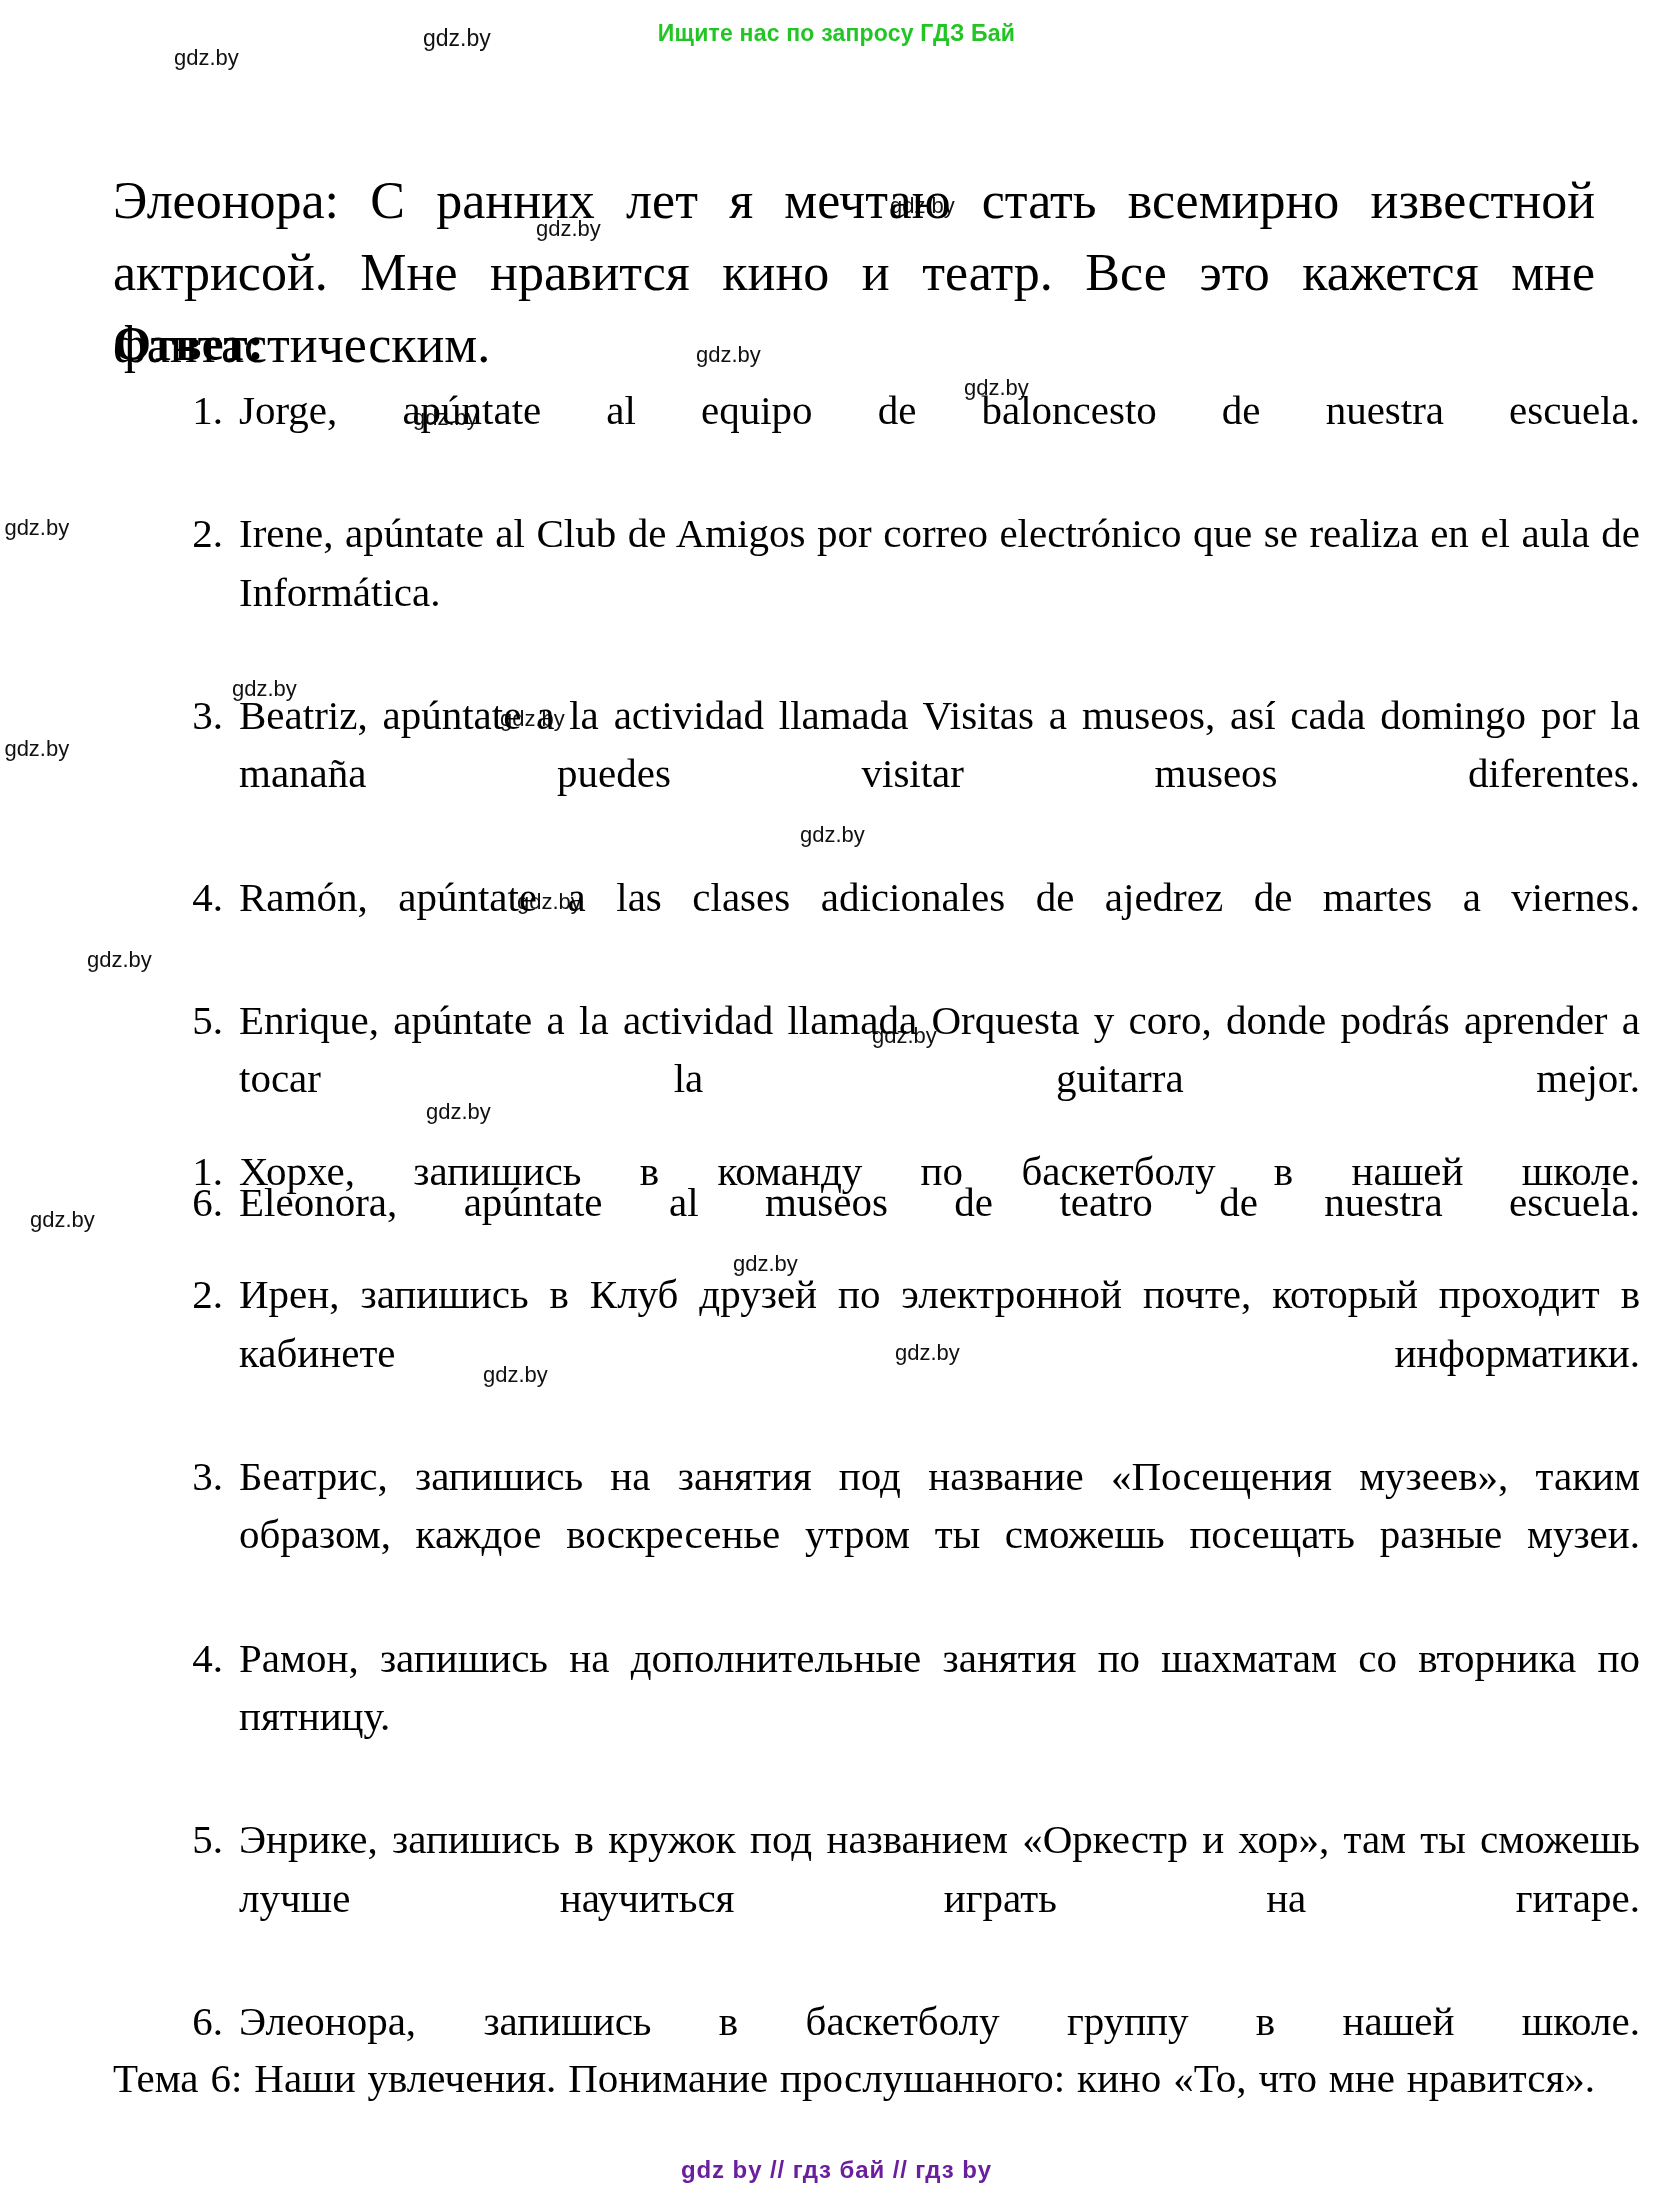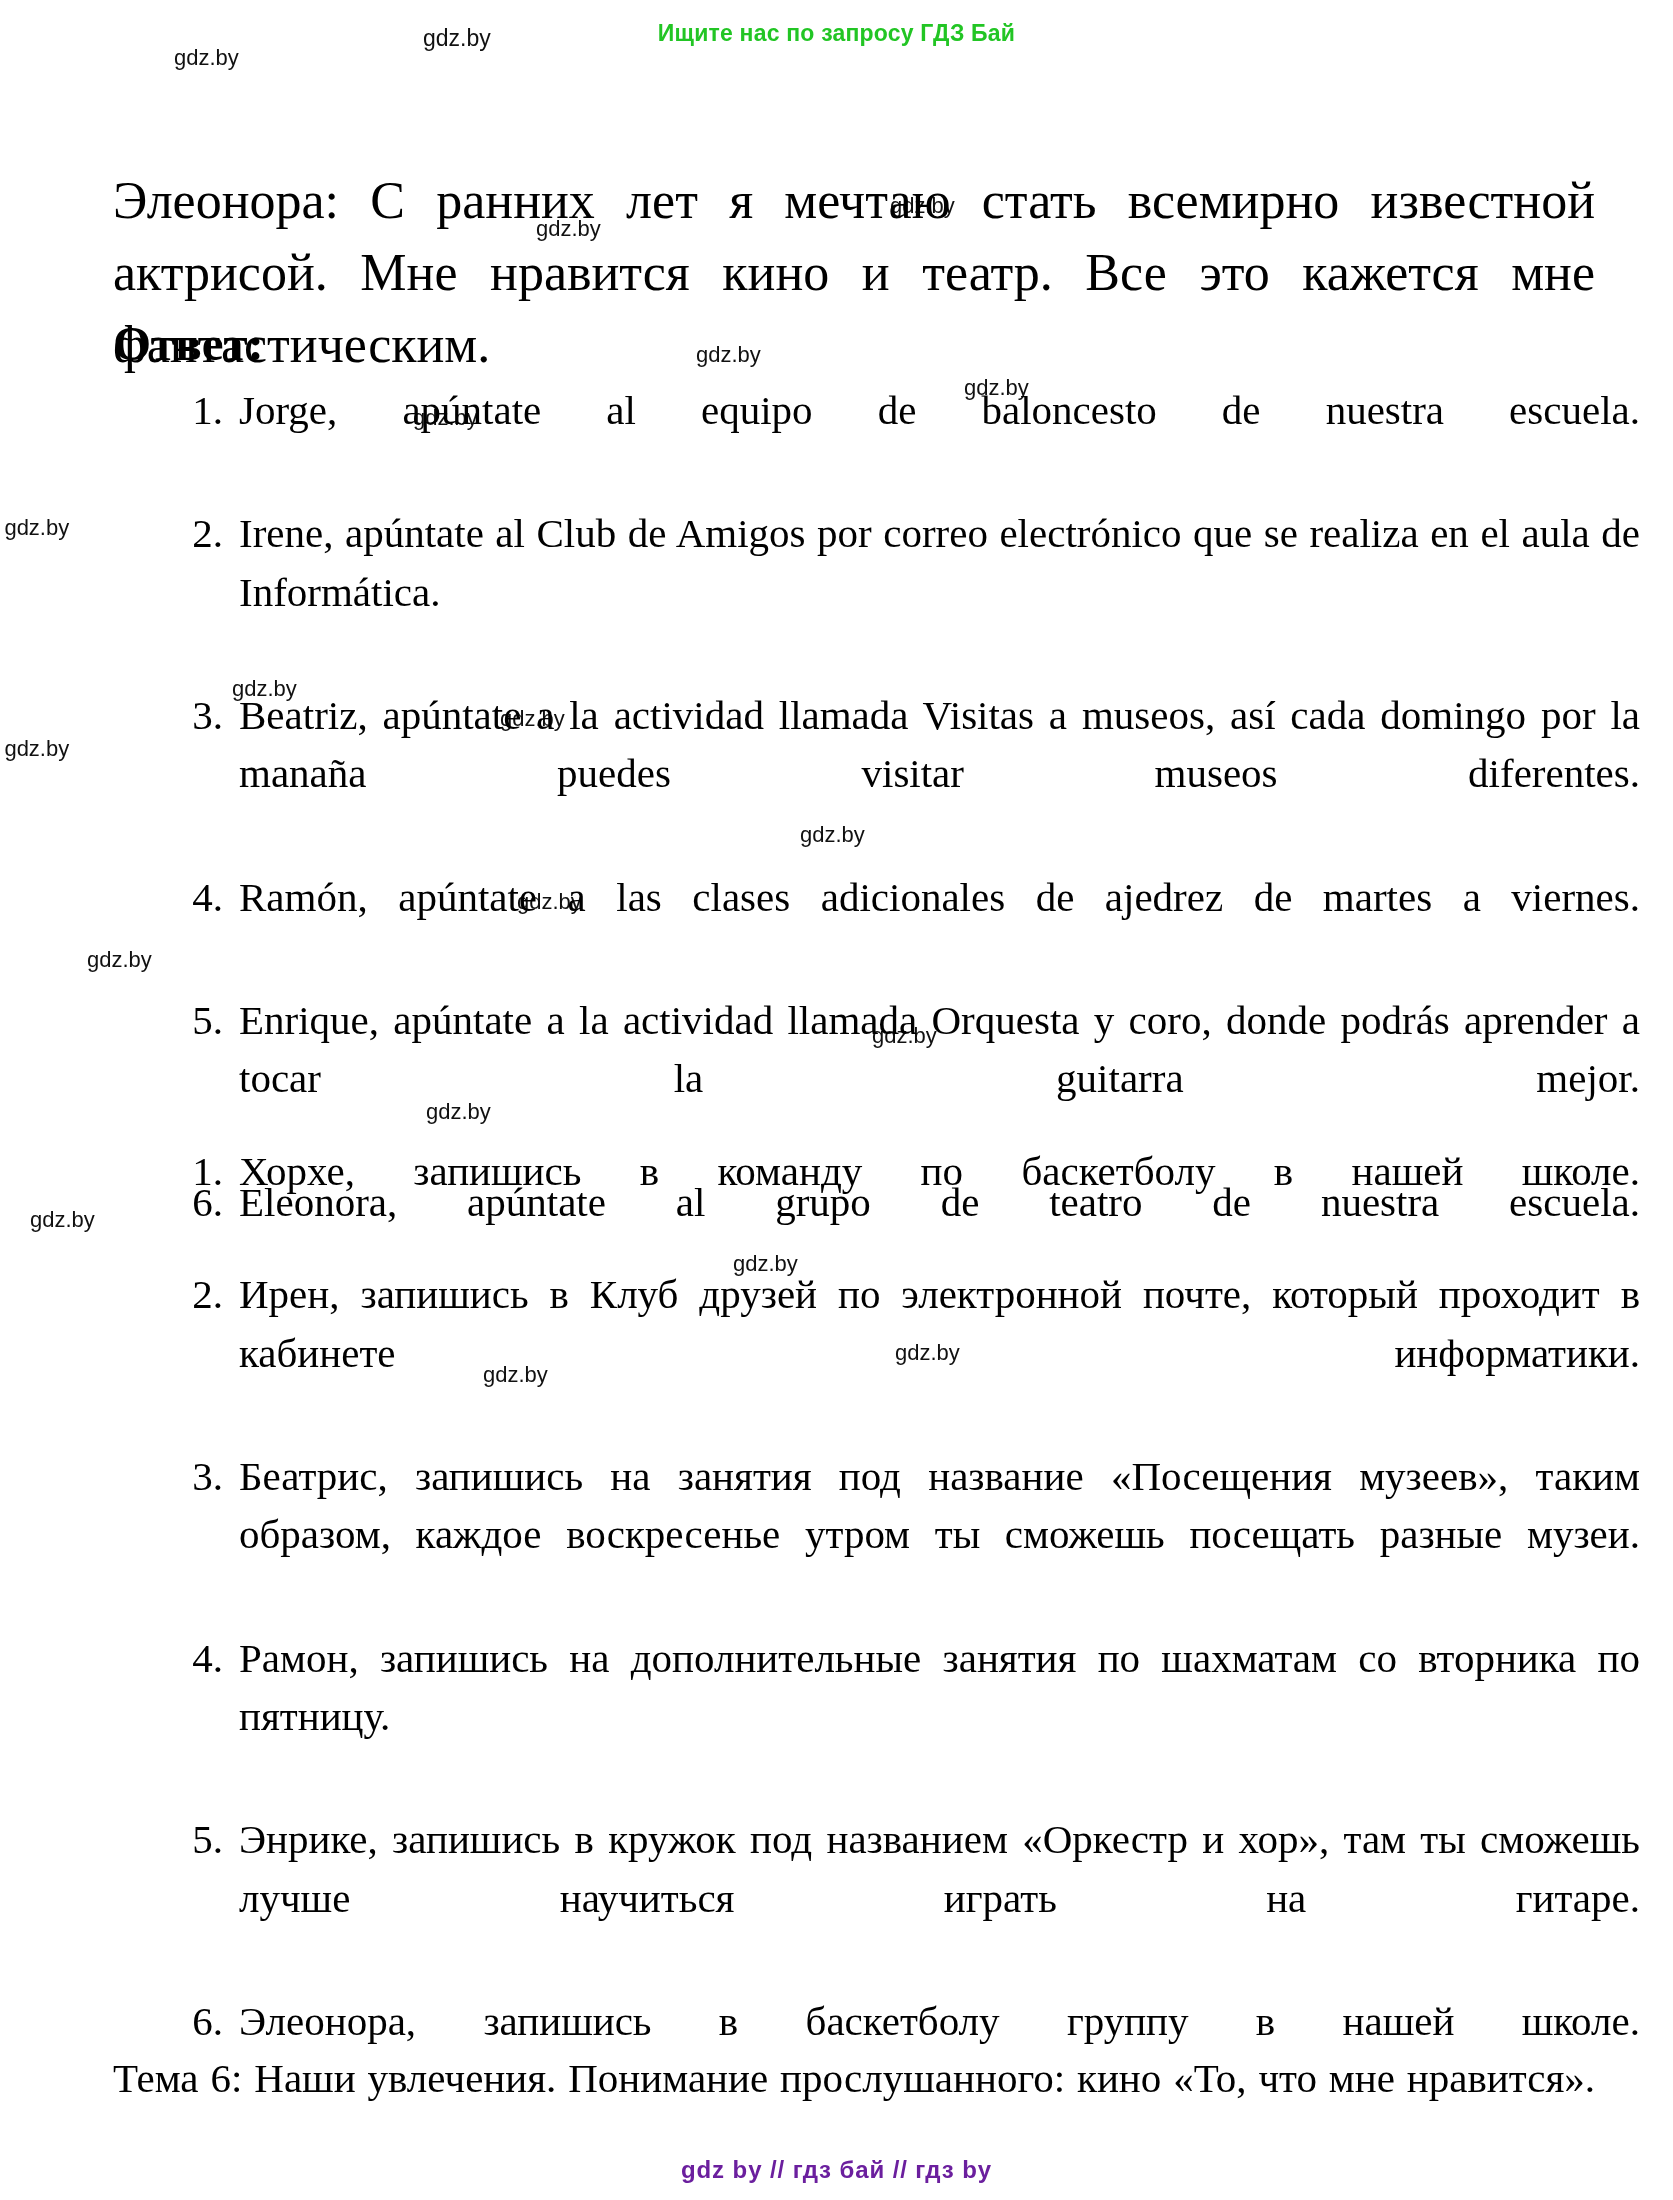--- a/index.html
+++ b/index.html
@@ -198,21 +198,21 @@
       <li>
         <span class="marker">4.</span>
         <span class="txt">Ramón, apúntate a las clases adicionales de ajedrez de martes a viernes.</span>
       </li>
       <li>
         <span class="marker">5.</span>
         <span class="txt">Enrique, apúntate a la actividad llamada Orquesta y coro, donde podrás aprender a tocar la guitarra mejor.</span>
       </li>
       <li>
         <span class="marker">6.</span>
-        <span class="txt">Eleonora, apúntate al grupo de teatro de nuestra escuela.</span>
+        <span class="txt">Eleonora, apúntate al museos de teatro de nuestra escuela.</span>
       </li>
     </ol>
 
   <ol class="num-list" id="list-ru">
       <li>
         <span class="marker">1.</span>
         <span class="txt">Хорхе, запишись в команду по баскетболу в нашей школе.</span>
       </li>
       <li>
         <span class="marker">2.</span>

